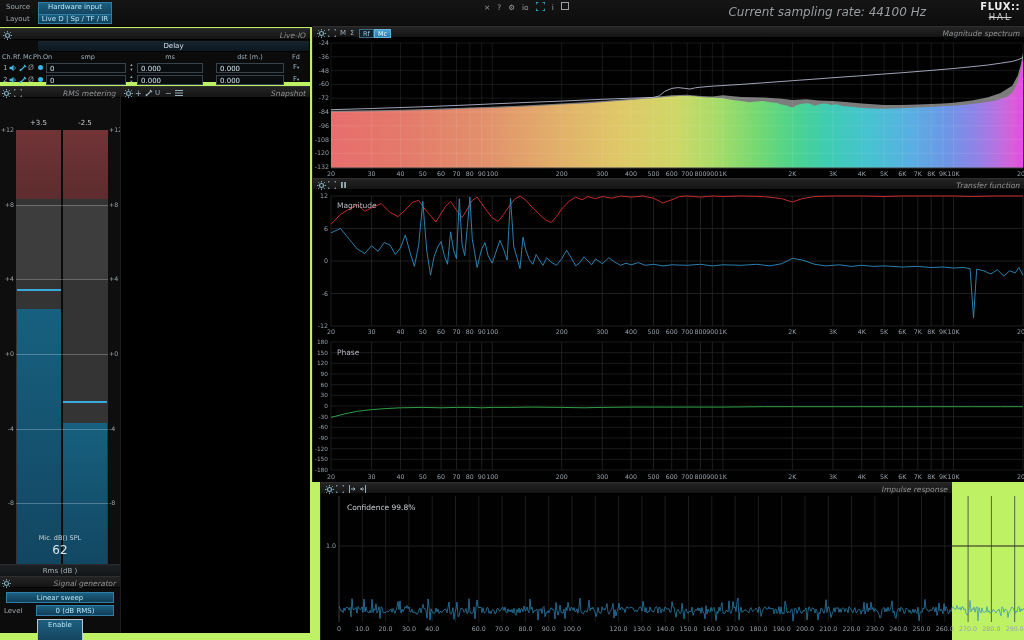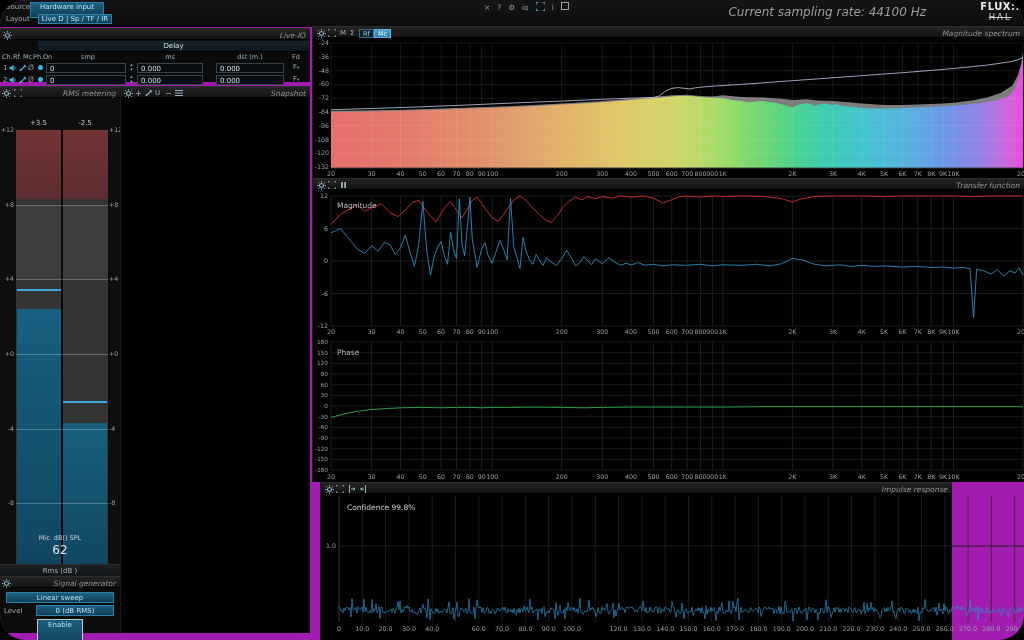--- a/index.html
+++ b/index.html
@@ -1,17 +1,17 @@
 <!DOCTYPE html>
 <html><head>
 <meta charset="utf-8">
 <style>
   html,body{margin:0;padding:0;background:#000;}
-  #app{position:relative;width:1024px;height:640px;background:#a21caf;overflow:hidden;
-       font-family:"DejaVu Sans",sans-serif;font-size:7px;color:#b9bec2;border-radius:25px;}
+  #app{position:relative;width:1024px;height:640px;background:#bef264;overflow:hidden;
+       font-family:"DejaVu Sans",sans-serif;font-size:7px;color:#b9bec2;}
   .abs{position:absolute;}
   .sec{position:absolute;box-sizing:border-box;}
   .ph{position:absolute;left:0;top:0;right:0;height:12px;box-sizing:border-box;
       background:linear-gradient(#242424,#141414);border-top:1px solid #2e2e2e;border-bottom:1px solid #000;}
   .pt{position:absolute;right:4px;top:2px;font-style:italic;font-size:7.5px;color:#8d9093;white-space:nowrap;}
   .hic{position:absolute;top:1px;height:10px;display:flex;align-items:center;justify-content:center;color:#9ab0bc;}
   .btn{background:linear-gradient(#1b5f80,#113e57);border:1px solid #2f7ea8;color:#b8e4f6;
        text-align:center;font-size:7px;box-sizing:border-box;cursor:default;}
   .lbl{color:#9fa6ab;font-size:7px;white-space:nowrap;}
   .fld{position:absolute;background:#0a0d0f;border:1px solid #37434c;color:#cfe2ec;font-size:7px;
@@ -22,21 +22,21 @@
   .hbtn.active{background:linear-gradient(#49a3cf,#2a7dab);color:#eef9ff;border-color:#63b5da;}
   svg text{font-family:"DejaVu Sans",sans-serif;}
 </style>
 </head>
 <body>
 
 <div id="app">
 
   <div class="abs" id="topbar" style="left:0;top:0;width:1024px;height:26px;background:linear-gradient(#151515,#0c0c0c);border-bottom:1px solid #000;">
     <span class="abs lbl" style="left:6px;top:3px">Source</span>
-    <div class="abs btn" style="left:30px;top:2px;width:74px;height:16px;line-height:9px">Hardware input</div>
+    <div class="abs btn" style="left:38px;top:2px;width:74px;height:16px;line-height:9px">Hardware input</div>
     <span class="abs lbl" style="left:6px;top:15px">Layout</span>
     <div class="abs btn" style="left:38px;top:14px;width:74px;height:10px;line-height:9px">Live D | Sp / TF / IR</div>
 
     <div class="abs" style="left:484px;top:2px;display:flex;gap:7px;align-items:center;color:#9a9fa3;font-size:7.5px;height:10px">
       <span>×</span>
       <span>?</span>
       <span>⚙</span>
       <span>io</span>
       <span>
         <svg width="9" height="9" viewBox="0 0 9 9">

